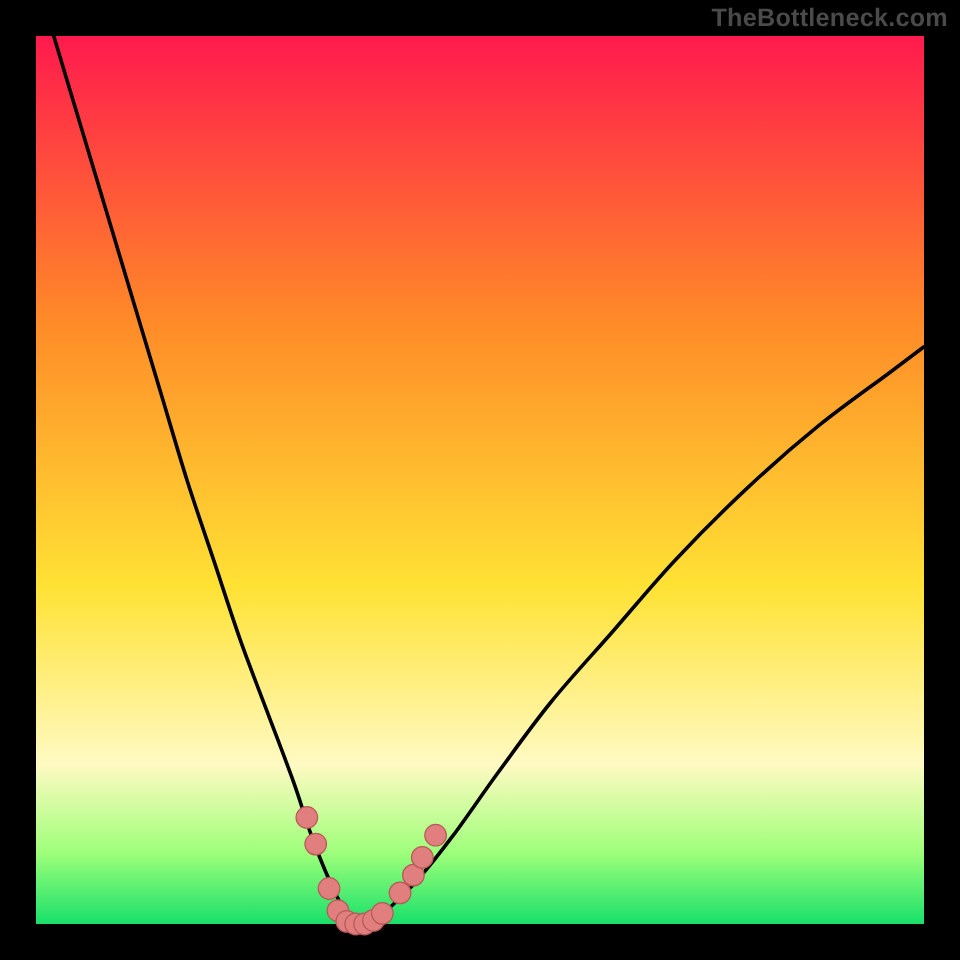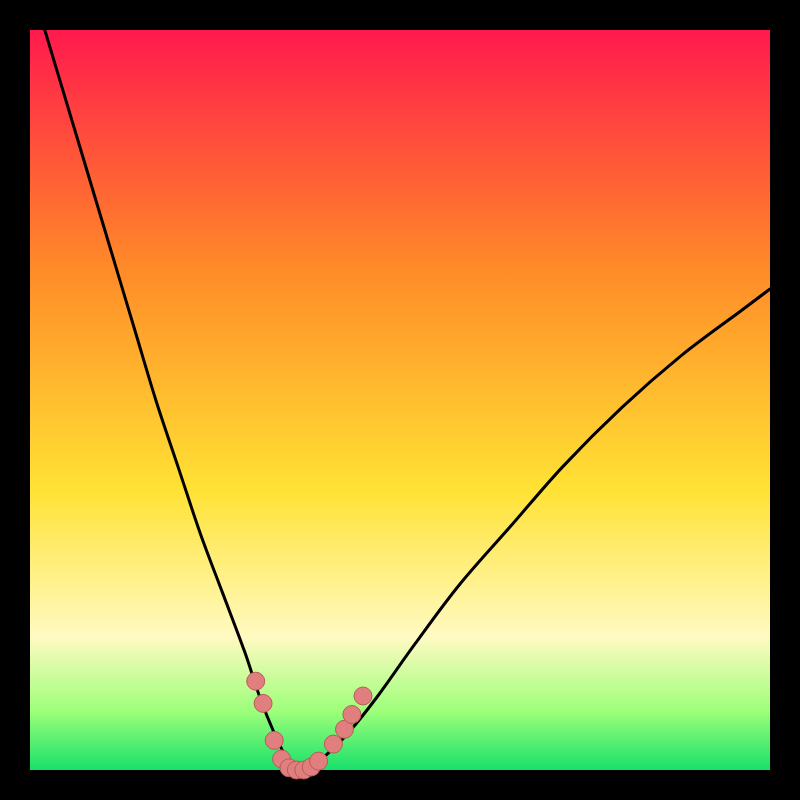--- a/index.html
+++ b/index.html
@@ -30,20 +30,21 @@
   svg {
     position: absolute;
     top: 0;
     left: 0;
   }
 </style>
 </head>
 <body>
 <div class="frame">
 
+<div class="attribution">TheBottleneck.com</div>
 
 <svg id="chart-svg" width="800" height="800" viewBox="0 0 800 800">
   <defs>
     <linearGradient id="bgGrad" x1="0" y1="0" x2="0" y2="1">
       <stop id="g0" offset="0%" stop-color="#ff1a4d"></stop>
       <stop id="g1" offset="32%" stop-color="#ff8a28"></stop>
       <stop id="g2" offset="62%" stop-color="#ffe234"></stop>
       <stop id="g3" offset="82%" stop-color="#fffac2"></stop>
       <stop id="g4" offset="92%" stop-color="#9eff7a"></stop>
       <stop id="g5" offset="100%" stop-color="#18e06a"></stop>

